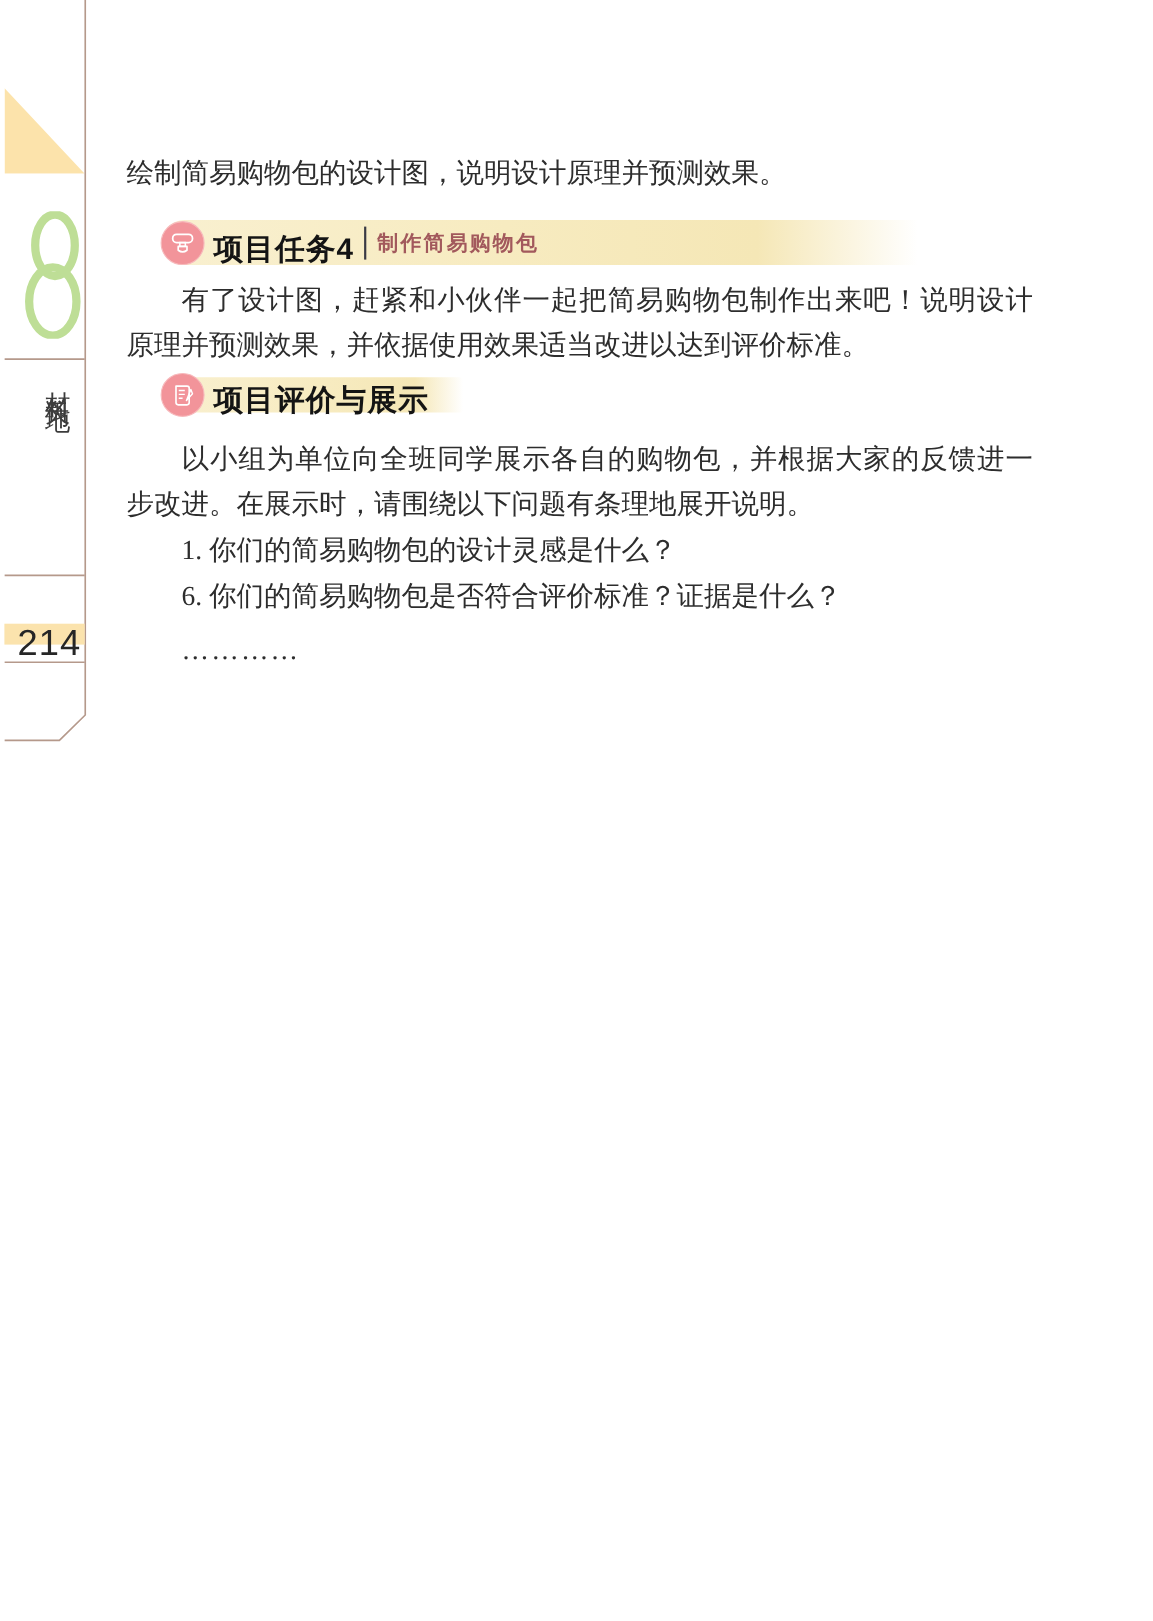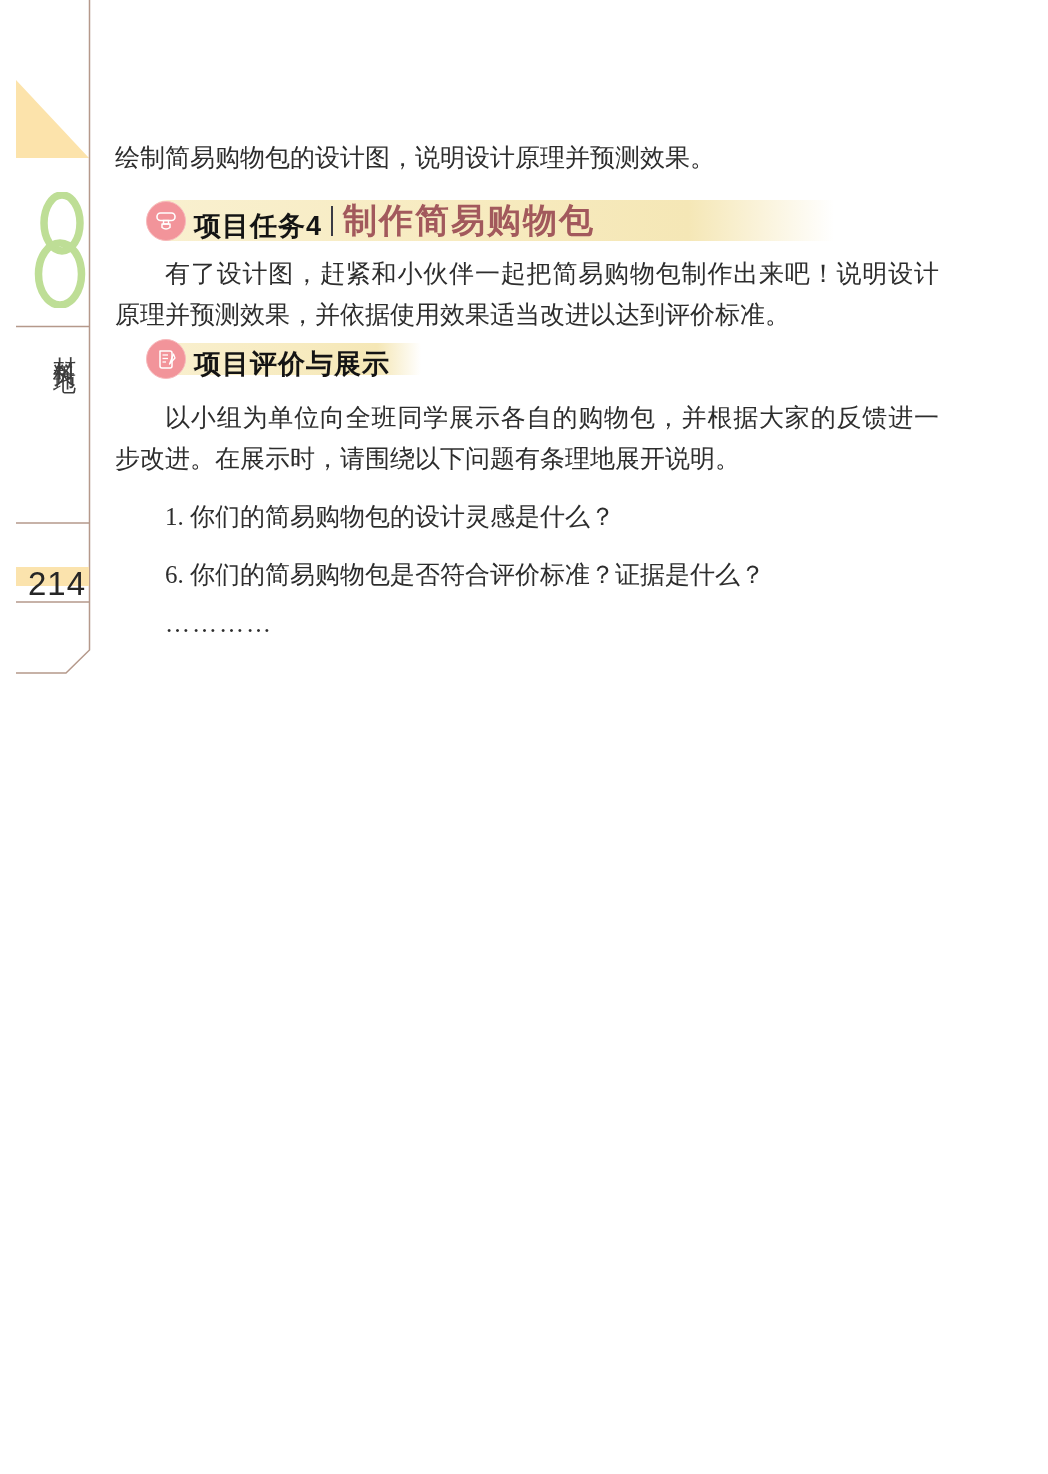--- a/index.html
+++ b/index.html
@@ -8,21 +8,21 @@
     position: relative;
     width: 1048px;
     height: 1474px;
     background: #ffffff;
     overflow: hidden;
     font-family: "Liberation Serif", "DejaVu Serif", serif;
     color: #2d2d2d;
   }
 
   
-  .sidebar { position: absolute; left: 16px; top: 0; width: 90px; height: 700px; }
+  .sidebar { position: absolute; left: 4px; top: 0; width: 90px; height: 700px; }
   .corner-triangle {
     position: absolute; left: 0; top: 80px; width: 73px; height: 78px;
     background: #fce3ab;
     clip-path: polygon(0 0, 100% 100%, 0 100%);
   }
   .edge-lines { position: absolute; left: 0; top: 0; }
   .chapter-number { position: absolute; left: 17px; top: 192px; }
   .chapter-title {
     position: absolute; left: 33px; top: 338px;
     writing-mode: vertical-rl; text-orientation: upright;
@@ -79,29 +79,29 @@
     font-family: "Liberation Sans", "DejaVu Sans", sans-serif;
     font-weight: 700; font-size: 27px; color: #141414;
     letter-spacing: 1px; white-space: nowrap; margin-top: 10px;
   }
   .section-sep {
     display: inline-block; width: 0; height: 30px;
     border-left: 2px solid #3a3a44; margin: 0 10px 0 9px;
   }
   .section-subtitle {
     font-family: "Liberation Sans", "DejaVu Sans", sans-serif;
-    font-weight: 700; font-size: 34px; color: #a2595c;
+    font-weight: 700; font-size: 19px; color: #a2595c;
     letter-spacing: 2px; white-space: nowrap;
   }
 
   .para-task { margin-top: 12px; }
   .para-eval { margin-top: 22px; }
   .question-list { margin-top: 0; list-style: none; }
   .question-item {
-    font-size: 25px; line-height: 41px; margin-top: 17px;
+    font-size: 25px; line-height: 41px; margin-top: 1px;
     padding-left: 2em; color: #2d2d2d;
   }
   .ellipsis-line {
     margin-top: 8px; padding-left: 2em;
     font-size: 25px; line-height: 41px; letter-spacing: 2px; color: #2d2d2d;
   }
 </style>
 </head>
 <body>
 

